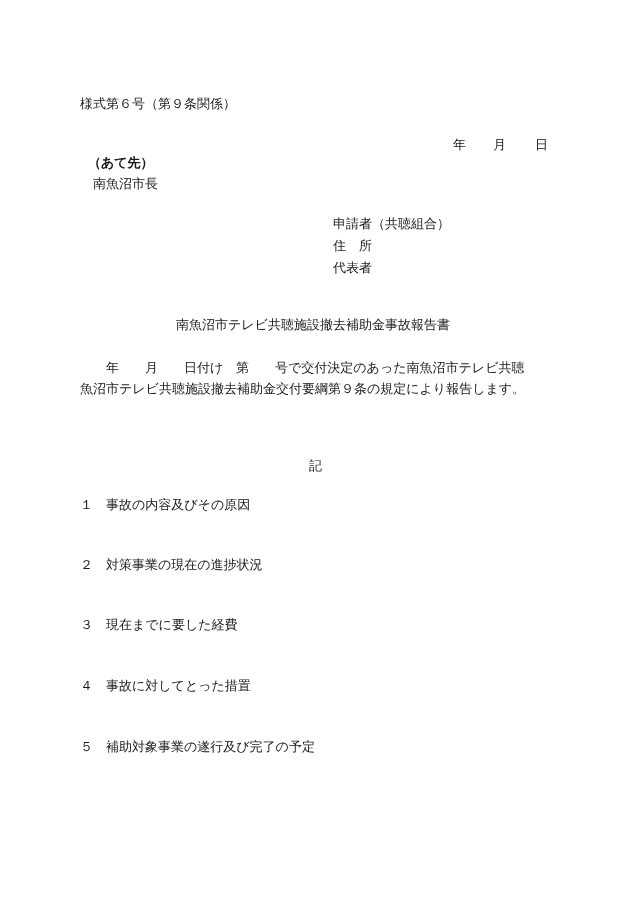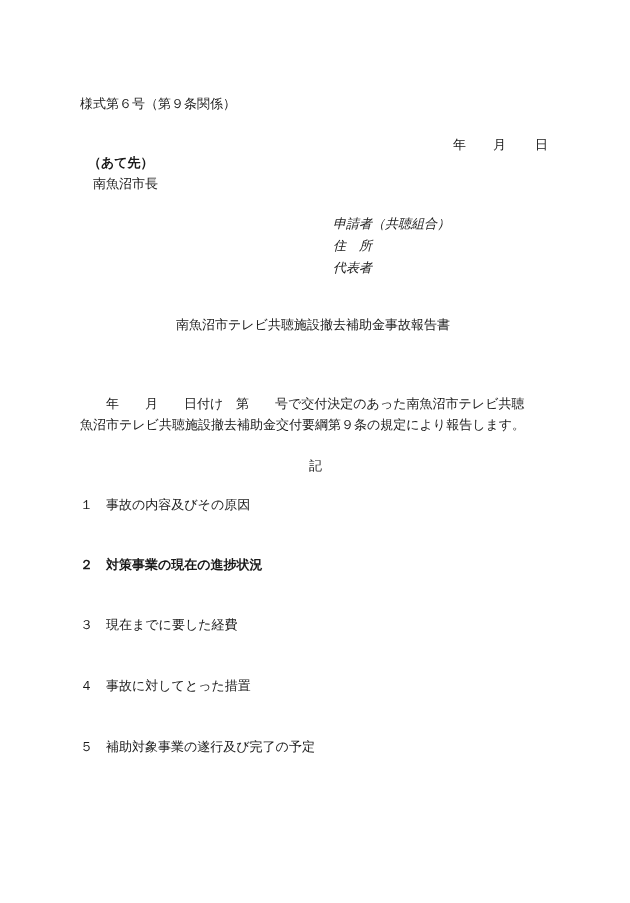--- a/index.html
+++ b/index.html
@@ -18,42 +18,41 @@
     }
     .abs { position: absolute; white-space: nowrap; }
     .form-number { left: 80px; top: 97px; }
     .date-line { left: 445px; top: 138px; margin-left: 8px; }
     .date-line span { display: inline-block; }
     .date-line .y { width: 40px; }
     .date-line .m { width: 42px; }
     .addressee-label { left: 88px; top: 156px; font-weight: bold; }
     .addressee-name { left: 93px; top: 177px; }
     .applicant { left: 333px; top: 217px; }
-    .applicant div { height: 22px; font-style: italic; }
+    .applicant div { height: 22px; }
     .title { left: 176px; top: 318px; text-align: center; }
     .body-text {
       left: 80px;
       top: 357px;
       width: 475px;
       white-space: normal;
       line-height: 21px;
-      margin-top: 36px;
     }
     .body-text p { white-space: nowrap; }
     .body-text .l1 span { display: inline-block; }
     .body-text .l1 .indent { width: 26px; }
     .body-text .l1 .nen { width: 39px; }
     .body-text .l1 .tsuki { width: 39px; }
     .body-text .l1 .hitsuke { width: 52px; }
     .body-text .l1 .dai { width: 39px; }
     .ki { left: 309px; top: 459px; }
     .item { left: 80px; }
     .item .num { display: inline-block; width: 26px; }
     .item-1 { top: 498px; }
-    .item-2 { top: 558px; font-weight: bold; }
+    .item-2 { top: 558px; }
     .item-3 { top: 618px; }
     .item-4 { top: 679px; }
     .item-5 { top: 740px; }
   </style>
 </head>
 <body>
 
 <div class="abs form-number">様式第６号（第９条関係）</div>
 
 <div class="abs date-line">

